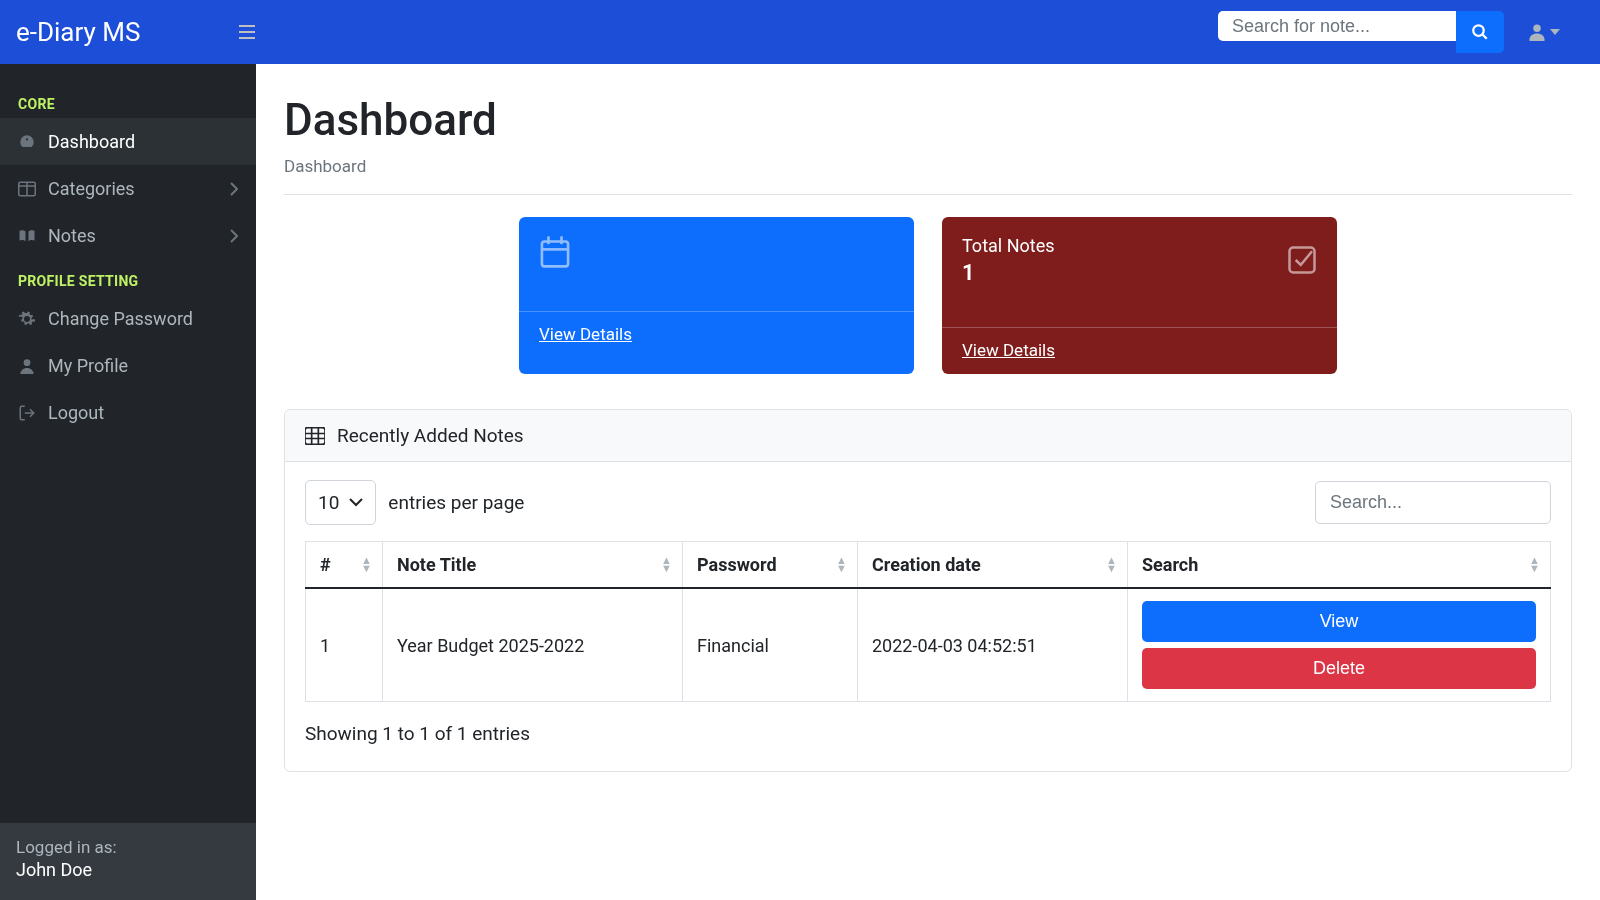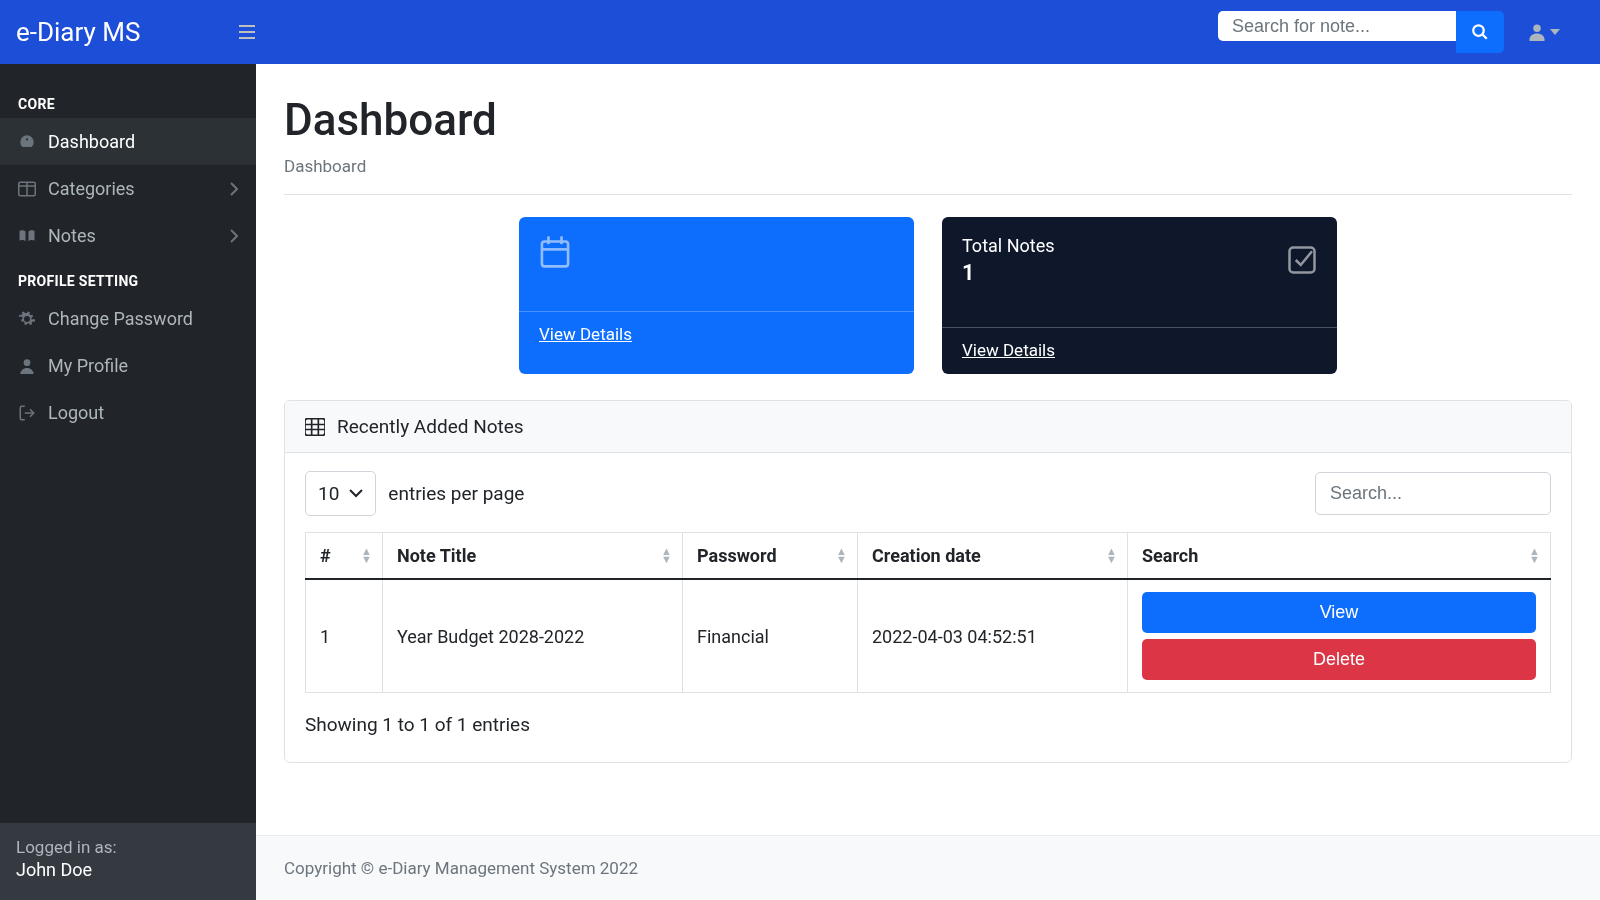--- a/index.html
+++ b/index.html
@@ -74,21 +74,21 @@
     width: 256px;
     background: #212529;
     color: #adb5bd;
     display: flex;
     flex-direction: column;
   }
   .sidebar-scroll { flex: 1; padding-top: 18px; }
   .nav-heading {
     font-size: 14px;
     font-weight: 700;
-    color: #ffffff;
+    color: #bef264;
     padding: 14px 18px 6px 18px;
     letter-spacing: 0.3px;
   }
   .nav-item {
     display: flex;
     align-items: center;
     gap: 12px;
     padding: 13px 18px;
     color: #adb5bd;
     cursor: pointer;
@@ -128,21 +128,21 @@
     justify-content: center;
     margin-top: 22px;
   }
   .card {
     width: 395px;
     border-radius: 6px;
     color: #fff;
     overflow: hidden;
   }
   .card.blue { background: #0d6efd; }
-  .card.green { background: #0f172a; }
+  .card.green { background: #7f1d1d; }
   .card-body {
     padding: 18px 20px 16px 20px;
     display: flex;
     justify-content: space-between;
     align-items: center;
   }
   .card-label { font-size: 18px; }
   .card-value { font-size: 22px; font-weight: 600; margin-top: 4px; }
   .card-icon { opacity: 0.55; }
   .card-footer {
@@ -153,21 +153,21 @@
   .card-footer a {
     color: #fff;
     text-decoration: underline;
     font-size: 17px;
     cursor: pointer;
   }
   .card.green .card-footer { border-top-color: rgba(255,255,255,0.25); }
 
   
   .table-card {
-    margin-top: 26px;
+    margin-top: 35px;
     border: 1px solid #dee2e6;
     border-radius: 6px;
     overflow: hidden;
   }
   .table-card-header {
     background: #f8f9fa;
     border-bottom: 1px solid #dee2e6;
     padding: 14px 20px;
     display: flex;
     align-items: center;
@@ -451,33 +451,32 @@
                 <th style="width:77px"><span>#</span><span class="sort-arrows">▲<br>▼</span></th>
                 <th style="width:300px"><span>Note Title</span><span class="sort-arrows">▲<br>▼</span></th>
                 <th style="width:175px"><span>Password</span><span class="sort-arrows">▲<br>▼</span></th>
                 <th style="width:270px"><span>Creation date</span><span class="sort-arrows">▲<br>▼</span></th>
                 <th><span>Search</span><span class="sort-arrows">▲<br>▼</span></th>
               </tr>
             </thead>
             <tbody>
               <tr>
                 <td>1</td>
-                <td>Year Budget 2028-2022</td>
+                <td>Year Budget 2025-2022</td>
                 <td>Financial</td>
                 <td>2022-04-03 04:52:51</td>
                 <td>
                   <div class="action-cell">
                     <button class="btn btn-primary">View</button>
                     <button class="btn btn-danger">Delete</button>
                   </div>
                 </td>
               </tr>
             </tbody>
           </table>
 
           <div class="table-info">Showing 1 to 1 of 1 entries</div>
         </div>
       </div>
     </div>
 
-    <div class="footer">Copyright © e-Diary Management System 2022</div>
   </div>
 </div>
 
 </body></html>

